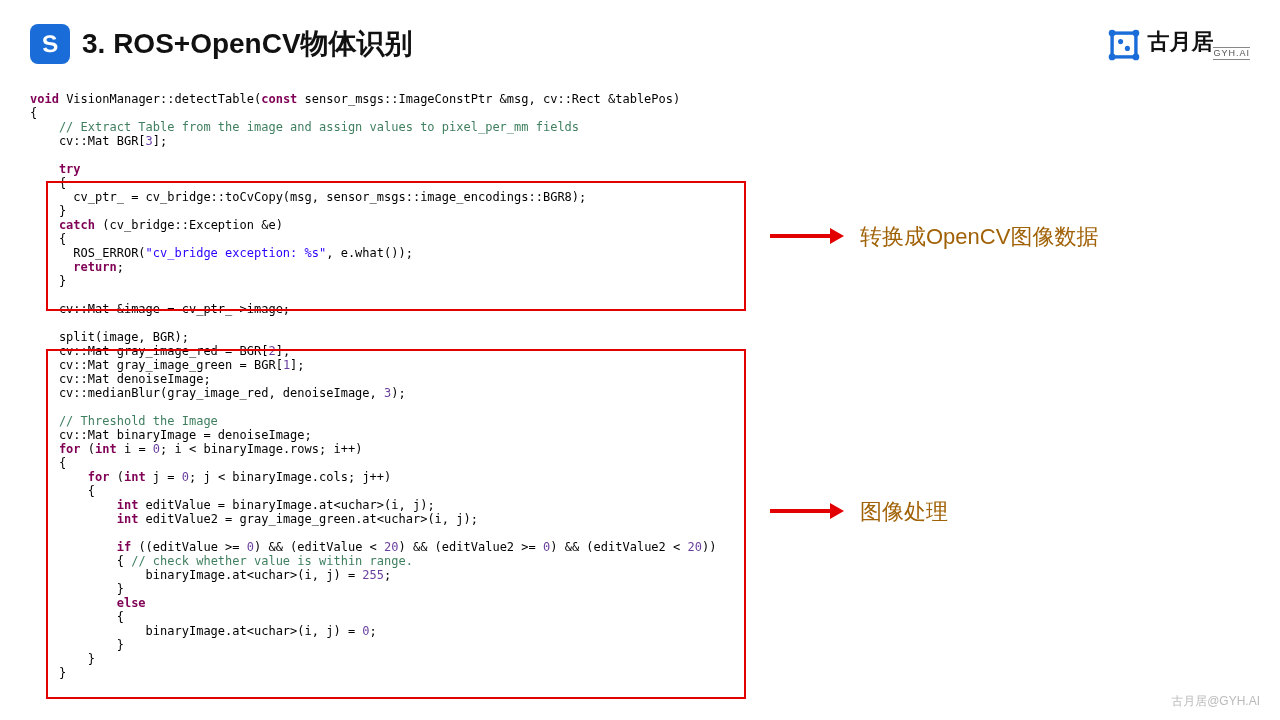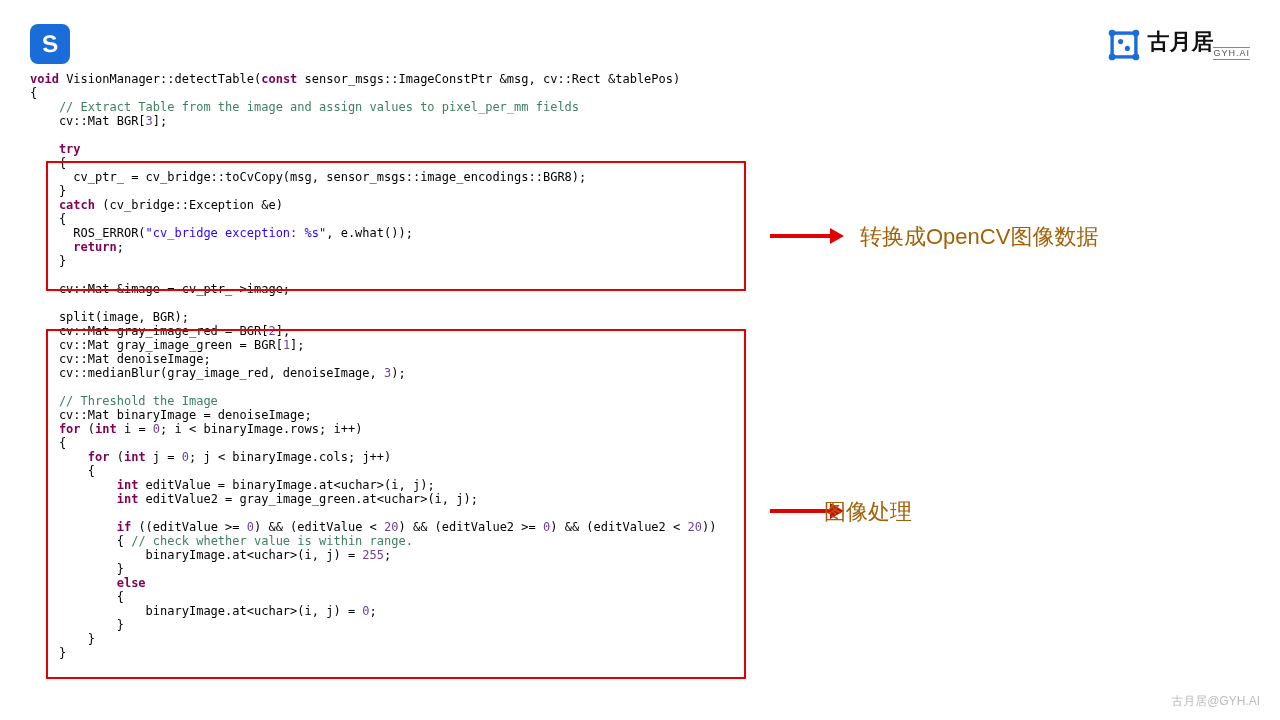--- a/index.html
+++ b/index.html
@@ -41,21 +41,21 @@
     width: 34px; height: 34px;
     margin-right: 6px;
     color: #1a6dd9;
   }
   .brand-text { display: flex; flex-direction: row; line-height: 1; }
   .brand-text .cn { font-size: 22px; font-weight: 700; color: #111; }
   .brand-text .en { font-size: 9px; color: #555; letter-spacing: 1px; text-align: center; border-top: 1px solid #888; border-bottom: 1px solid #888; padding: 1px 0; margin-top: 16px;}
   .content {
     position: absolute;
     left: 30px;
-    top: 72px;
+    top: 92px;
     width: 1220px;
   }
   pre.code {
     font-family: Consolas, monospace;
     font-size: 12px;
     line-height: 14px;
     color: #000;
     white-space: pre;
   }
   .kw   { color: #7f0055; font-weight: bold; }
@@ -97,20 +97,21 @@
     font-weight: 500;
   }
 </style>
 </head>
 <body>
 
 <div class="header">
   <div class="logo-icon">
     <span>S</span>
   </div>
+  <div class="title">3. ROS+OpenCV物体识别</div>
 </div>
 
 <div class="brand">
   <svg class="brand-icon" viewBox="0 0 40 40">
     <circle cx="6" cy="6" r="4" fill="#1a6dd9"></circle>
     <circle cx="34" cy="6" r="4" fill="#1a6dd9"></circle>
     <circle cx="6" cy="34" r="4" fill="#1a6dd9"></circle>
     <circle cx="34" cy="34" r="4" fill="#1a6dd9"></circle>
     <rect x="6" y="4" width="28" height="4" fill="#1a6dd9"></rect>
     <rect x="6" y="32" width="28" height="4" fill="#1a6dd9"></rect>
@@ -176,15 +177,15 @@
 <div class="arrow" style="left:770px; top:228px;">
   <div class="arrow-line"></div>
   <div class="arrow-head"></div>
 </div>
 <div class="annot" style="left:860px; top:222px;">转换成OpenCV图像数据</div>
 
 <div class="arrow" style="left:770px; top:503px;">
   <div class="arrow-line"></div>
   <div class="arrow-head"></div>
 </div>
-<div class="annot" style="left:824px; top:497px;">图像处理</div>
+<div class="annot" style="left:860px; top:497px;">图像处理</div>
 
 <div class="watermark">古月居@GYH.AI</div>
 
 </body></html>

